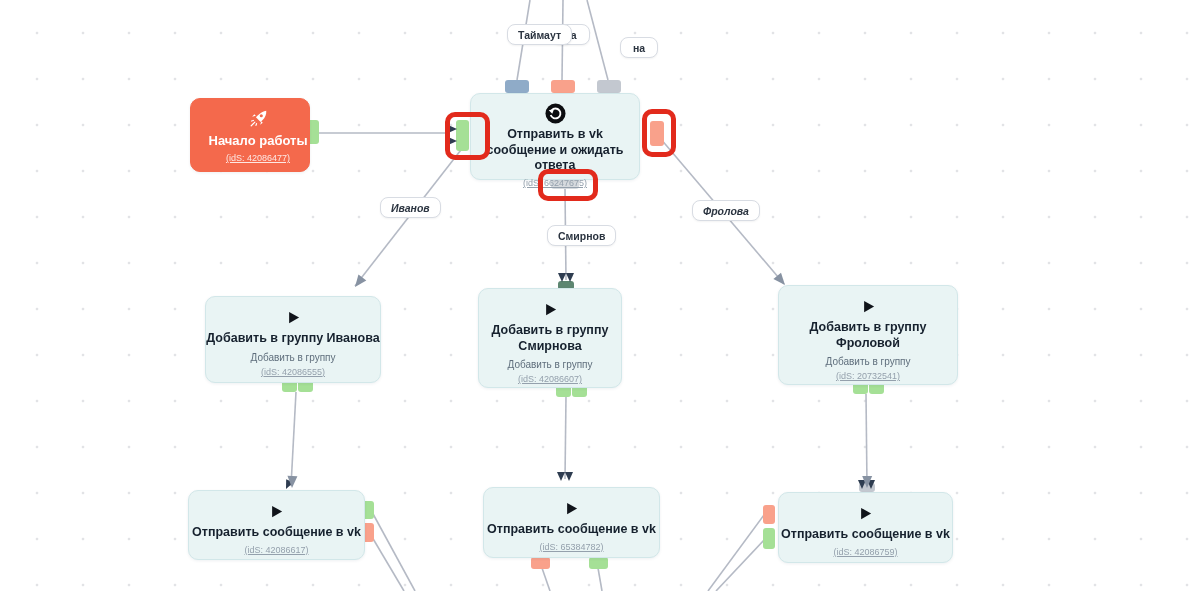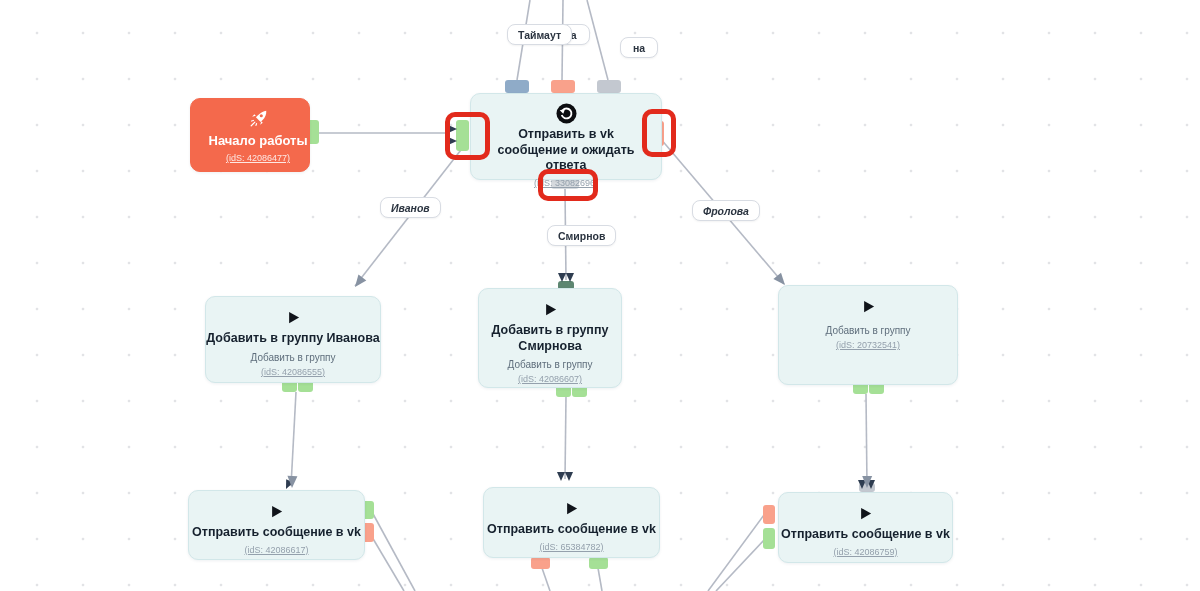--- a/index.html
+++ b/index.html
@@ -94,30 +94,30 @@
         <circle cx="15.6" cy="8.4" r="1.7" fill="#f4694c"></circle>
         <path d="M9.6 8.4 L5.6 9.6 L8 6.8 z" fill="#fff"></path>
         <path d="M15.6 14.4 L14.4 18.4 L17.2 16 z" fill="#fff"></path>
         <path d="M8.6 15.4 L4.6 19.4 M7 13.6 L5 14.2 M10.4 17 L9.8 19" stroke="#fff" stroke-width="1.3" fill="none" stroke-linecap="round"></path>
       </svg>
     </span>
     <div class="ntitle">Начало работы</div>
     <div class="nid">(idS: 42086477)</div>
   </div>
 
-  <div class="node" style="left:470px;top:93px;width:192px;height:87px;">
+  <div class="node" style="left:470px;top:93px;width:170px;height:87px;">
     <span class="nicon">
       <svg width="21" height="21" viewBox="0 0 22 22">
         <circle cx="11" cy="11" r="10.5" fill="#0c0d10"></circle>
         <path d="M7 7.6 A5.2 5.2 0 1 1 6 12.5" stroke="#fff" stroke-width="1.9" fill="none"></path>
         <path d="M3.9 7.6 L9.5 6.2 L7.6 11.2 z" fill="#fff"></path>
       </svg>
     </span>
     <div class="ntitle">Отправить в vk сообщение и ожидать ответа</div>
-    <div class="nid">(idS: 33082696)</div>
+    <div class="nid">(idS: 66247675)</div>
   </div>
 
   <div class="node" style="left:205px;top:296px;width:176px;height:87px;">
     <span class="nicon">
       <svg width="15" height="15" viewBox="0 0 24 24">
           <polygon points="5,3 21,12 5,21" fill="#10141a"></polygon>
         </svg>
     </span>
     <div class="ntitle one-line">Добавить в группу Иванова</div>
     <div class="nsub">Добавить в группу</div>
@@ -134,20 +134,21 @@
     <div class="nsub">Добавить в группу</div>
     <div class="nid">(idS: 42086607)</div>
   </div>
 
   <div class="node" style="left:778px;top:285px;width:180px;height:100px;">
     <span class="nicon">
       <svg width="15" height="15" viewBox="0 0 24 24">
           <polygon points="5,3 21,12 5,21" fill="#10141a"></polygon>
         </svg>
     </span>
+    <div class="ntitle">Добавить в группу Фроловой</div>
     <div class="nsub">Добавить в группу</div>
     <div class="nid">(idS: 20732541)</div>
   </div>
 
   <div class="node" style="left:188px;top:490px;width:177px;height:70px;">
     <span class="nicon">
       <svg width="15" height="15" viewBox="0 0 24 24">
           <polygon points="5,3 21,12 5,21" fill="#10141a"></polygon>
         </svg>
     </span>

